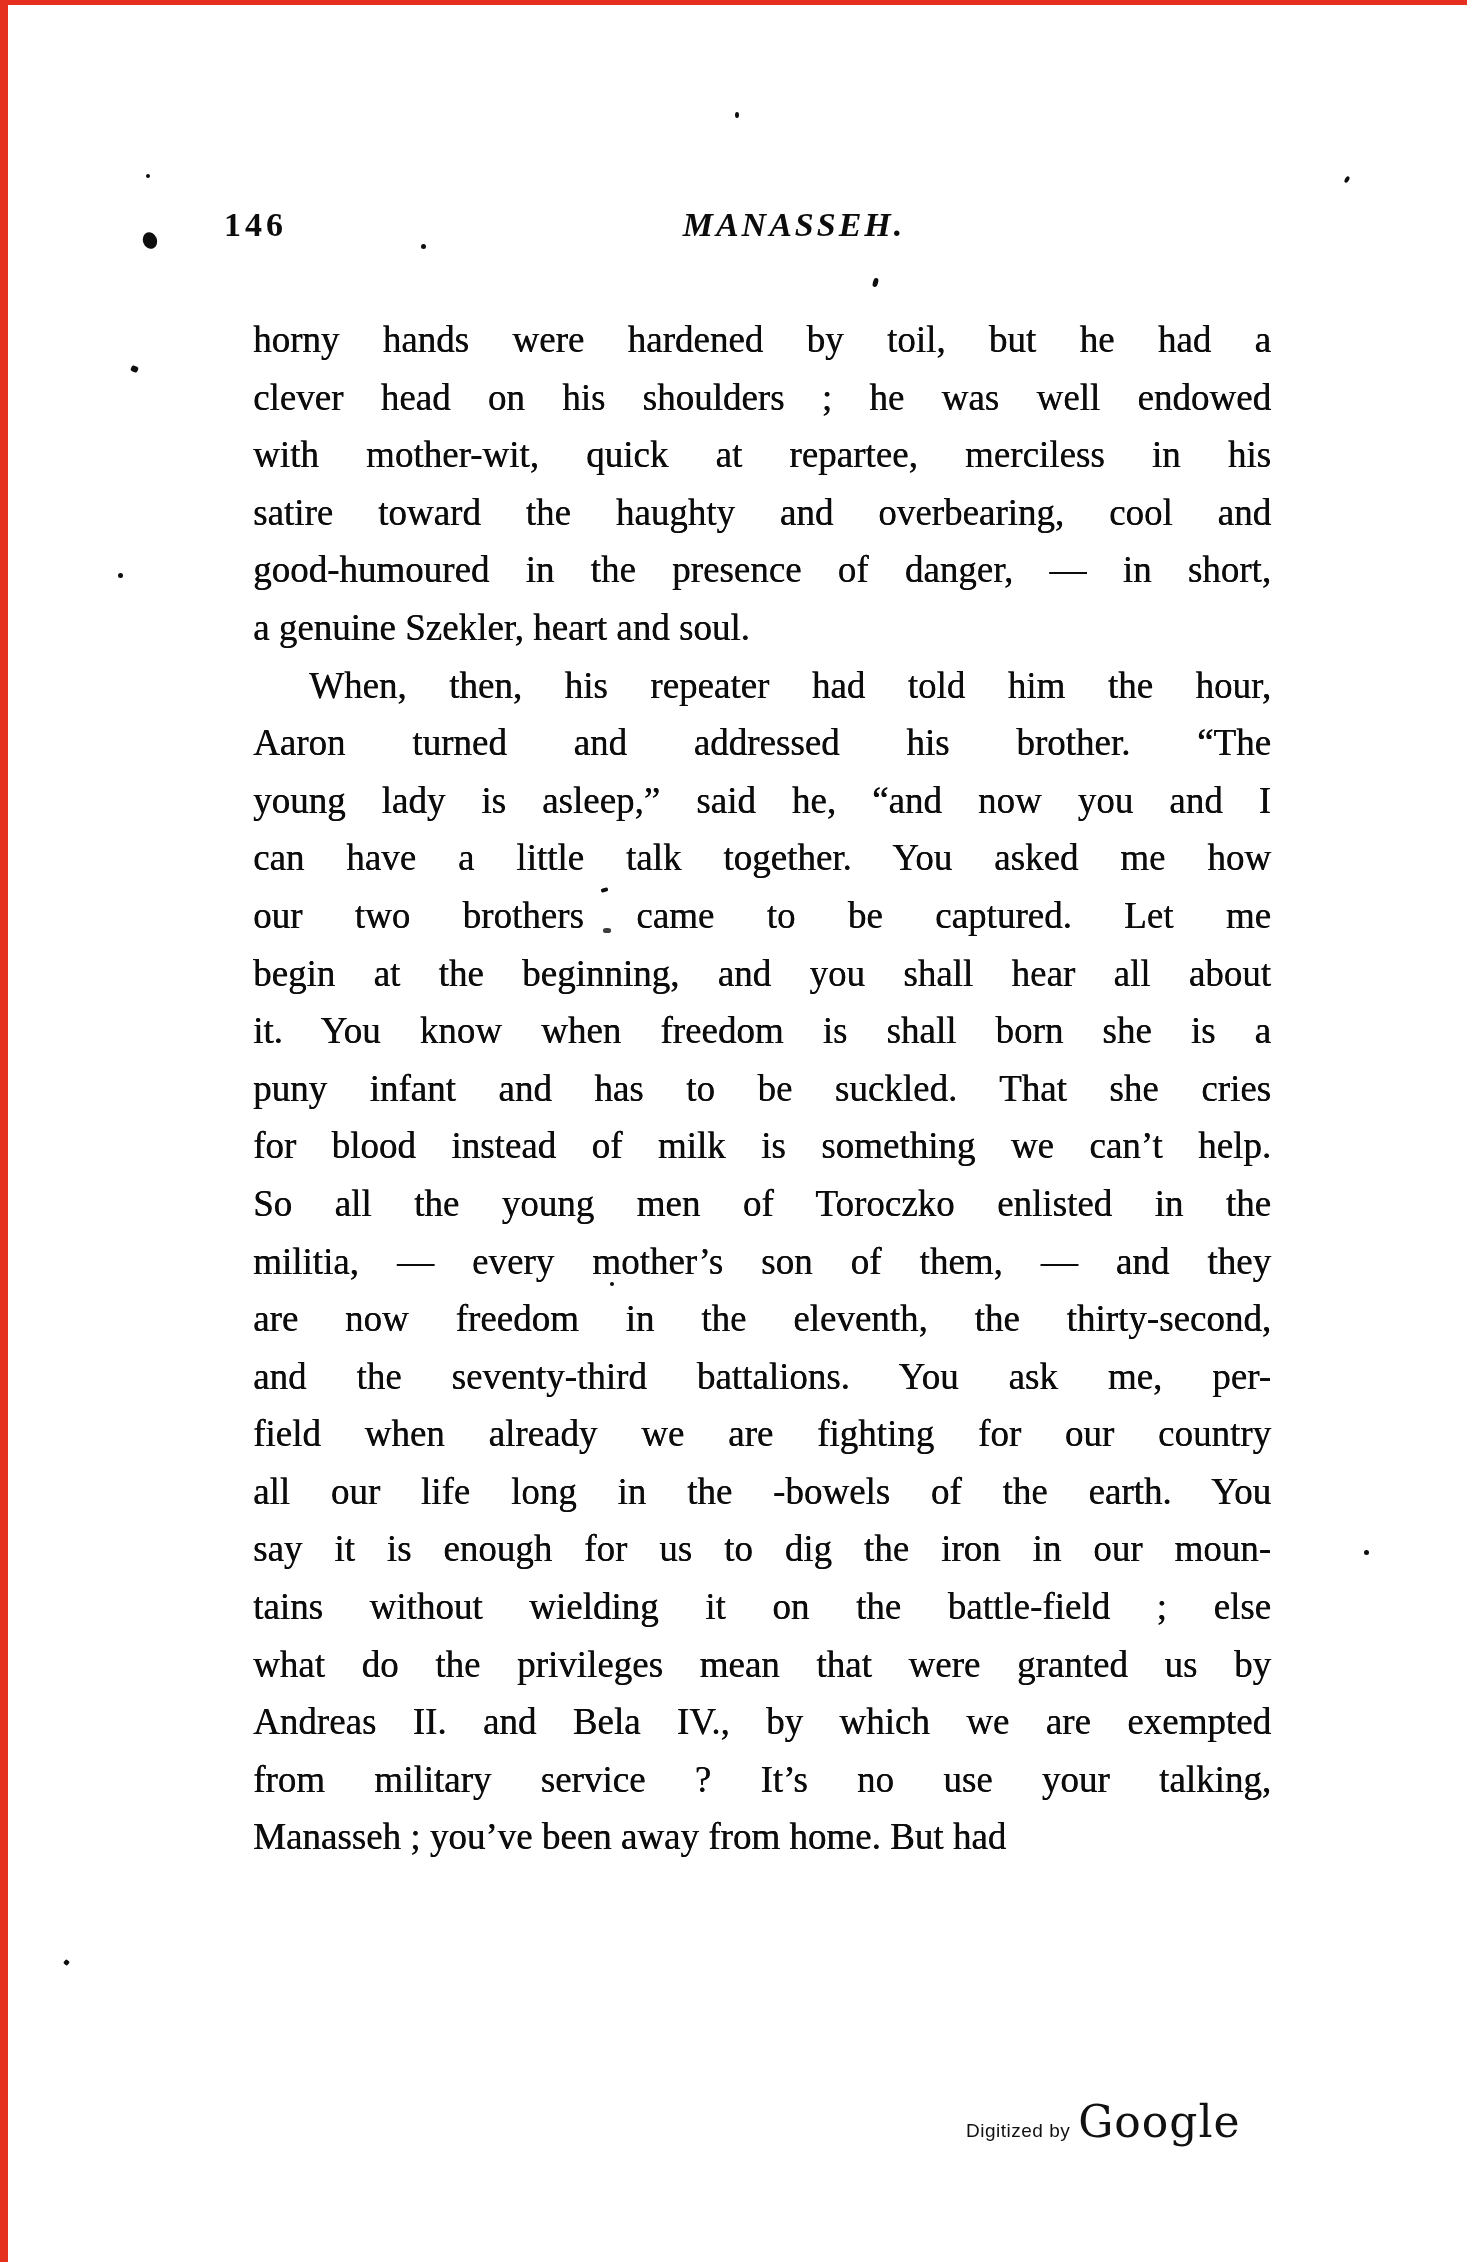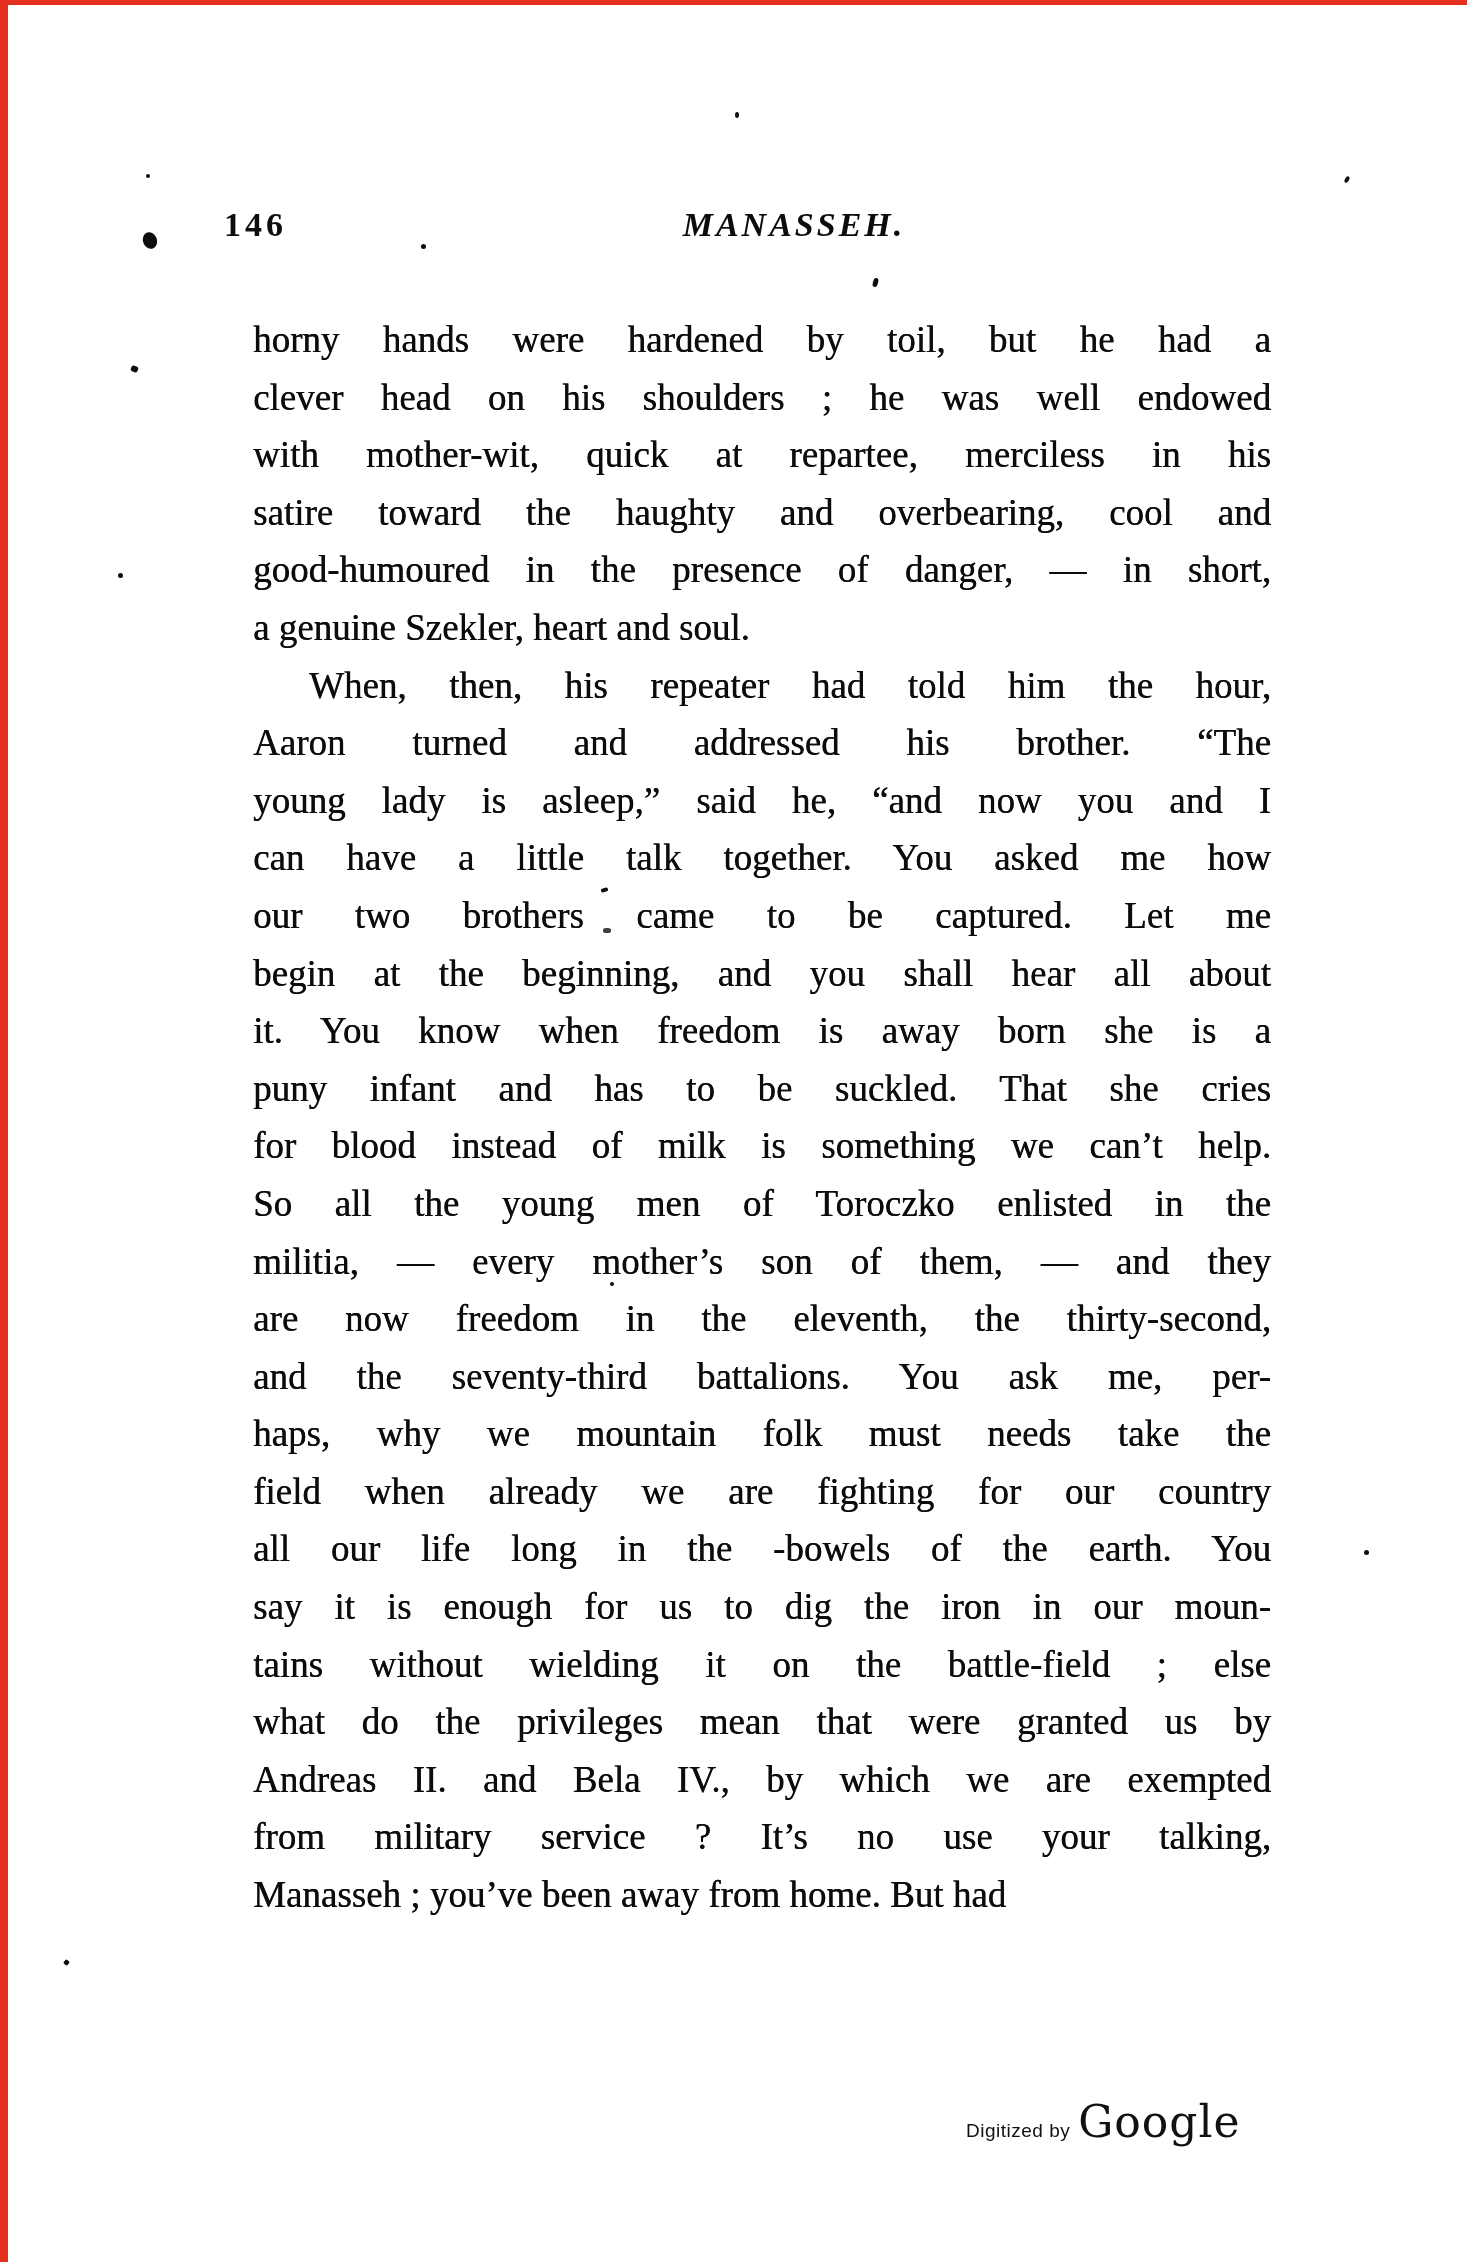--- a/index.html
+++ b/index.html
@@ -60,28 +60,27 @@
       <div class="line">with mother-wit, quick at repartee, merciless in his</div>
       <div class="line">satire toward the haughty and overbearing, cool and</div>
       <div class="line">good-humoured in the presence of danger, — in short,</div>
       <div class="line end">a genuine Szekler, heart and soul.</div>
       <div class="line indent">When, then, his repeater had told him the hour,</div>
       <div class="line">Aaron turned and addressed his brother. “The</div>
       <div class="line">young lady is asleep,” said he, “and now you and I</div>
       <div class="line">can have a little talk together. You asked me how</div>
       <div class="line">our two brothers came to be captured. Let me</div>
       <div class="line">begin at the beginning, and you shall hear all about</div>
-      <div class="line">it. You know when freedom is away born she is a</div>
+      <div class="line">it. You know when freedom is shall born she is a</div>
       <div class="line">puny infant and has to be suckled. That she cries</div>
       <div class="line">for blood instead of milk is something we can’t help.</div>
       <div class="line">So all the young men of Toroczko enlisted in the</div>
       <div class="line">militia, — every mother’s son of them, — and they</div>
       <div class="line">are now freedom in the eleventh, the thirty-second,</div>
       <div class="line">and the seventy-third battalions. You ask me, per-</div>
-      <div class="line">haps, why we mountain folk must needs take the</div>
       <div class="line">field when already we are fighting for our country</div>
       <div class="line">all our life long in the -bowels of the earth. You</div>
       <div class="line">say it is enough for us to dig the iron in our moun-</div>
       <div class="line">tains without wielding it on the battle-field ; else</div>
       <div class="line">what do the privileges mean that were granted us by</div>
       <div class="line">Andreas II. and Bela IV., by which we are exempted</div>
       <div class="line">from military service ? It’s no use your talking,</div>
       <div class="line end">Manasseh ; you’ve been away from home. But had</div>
     </div>
 

